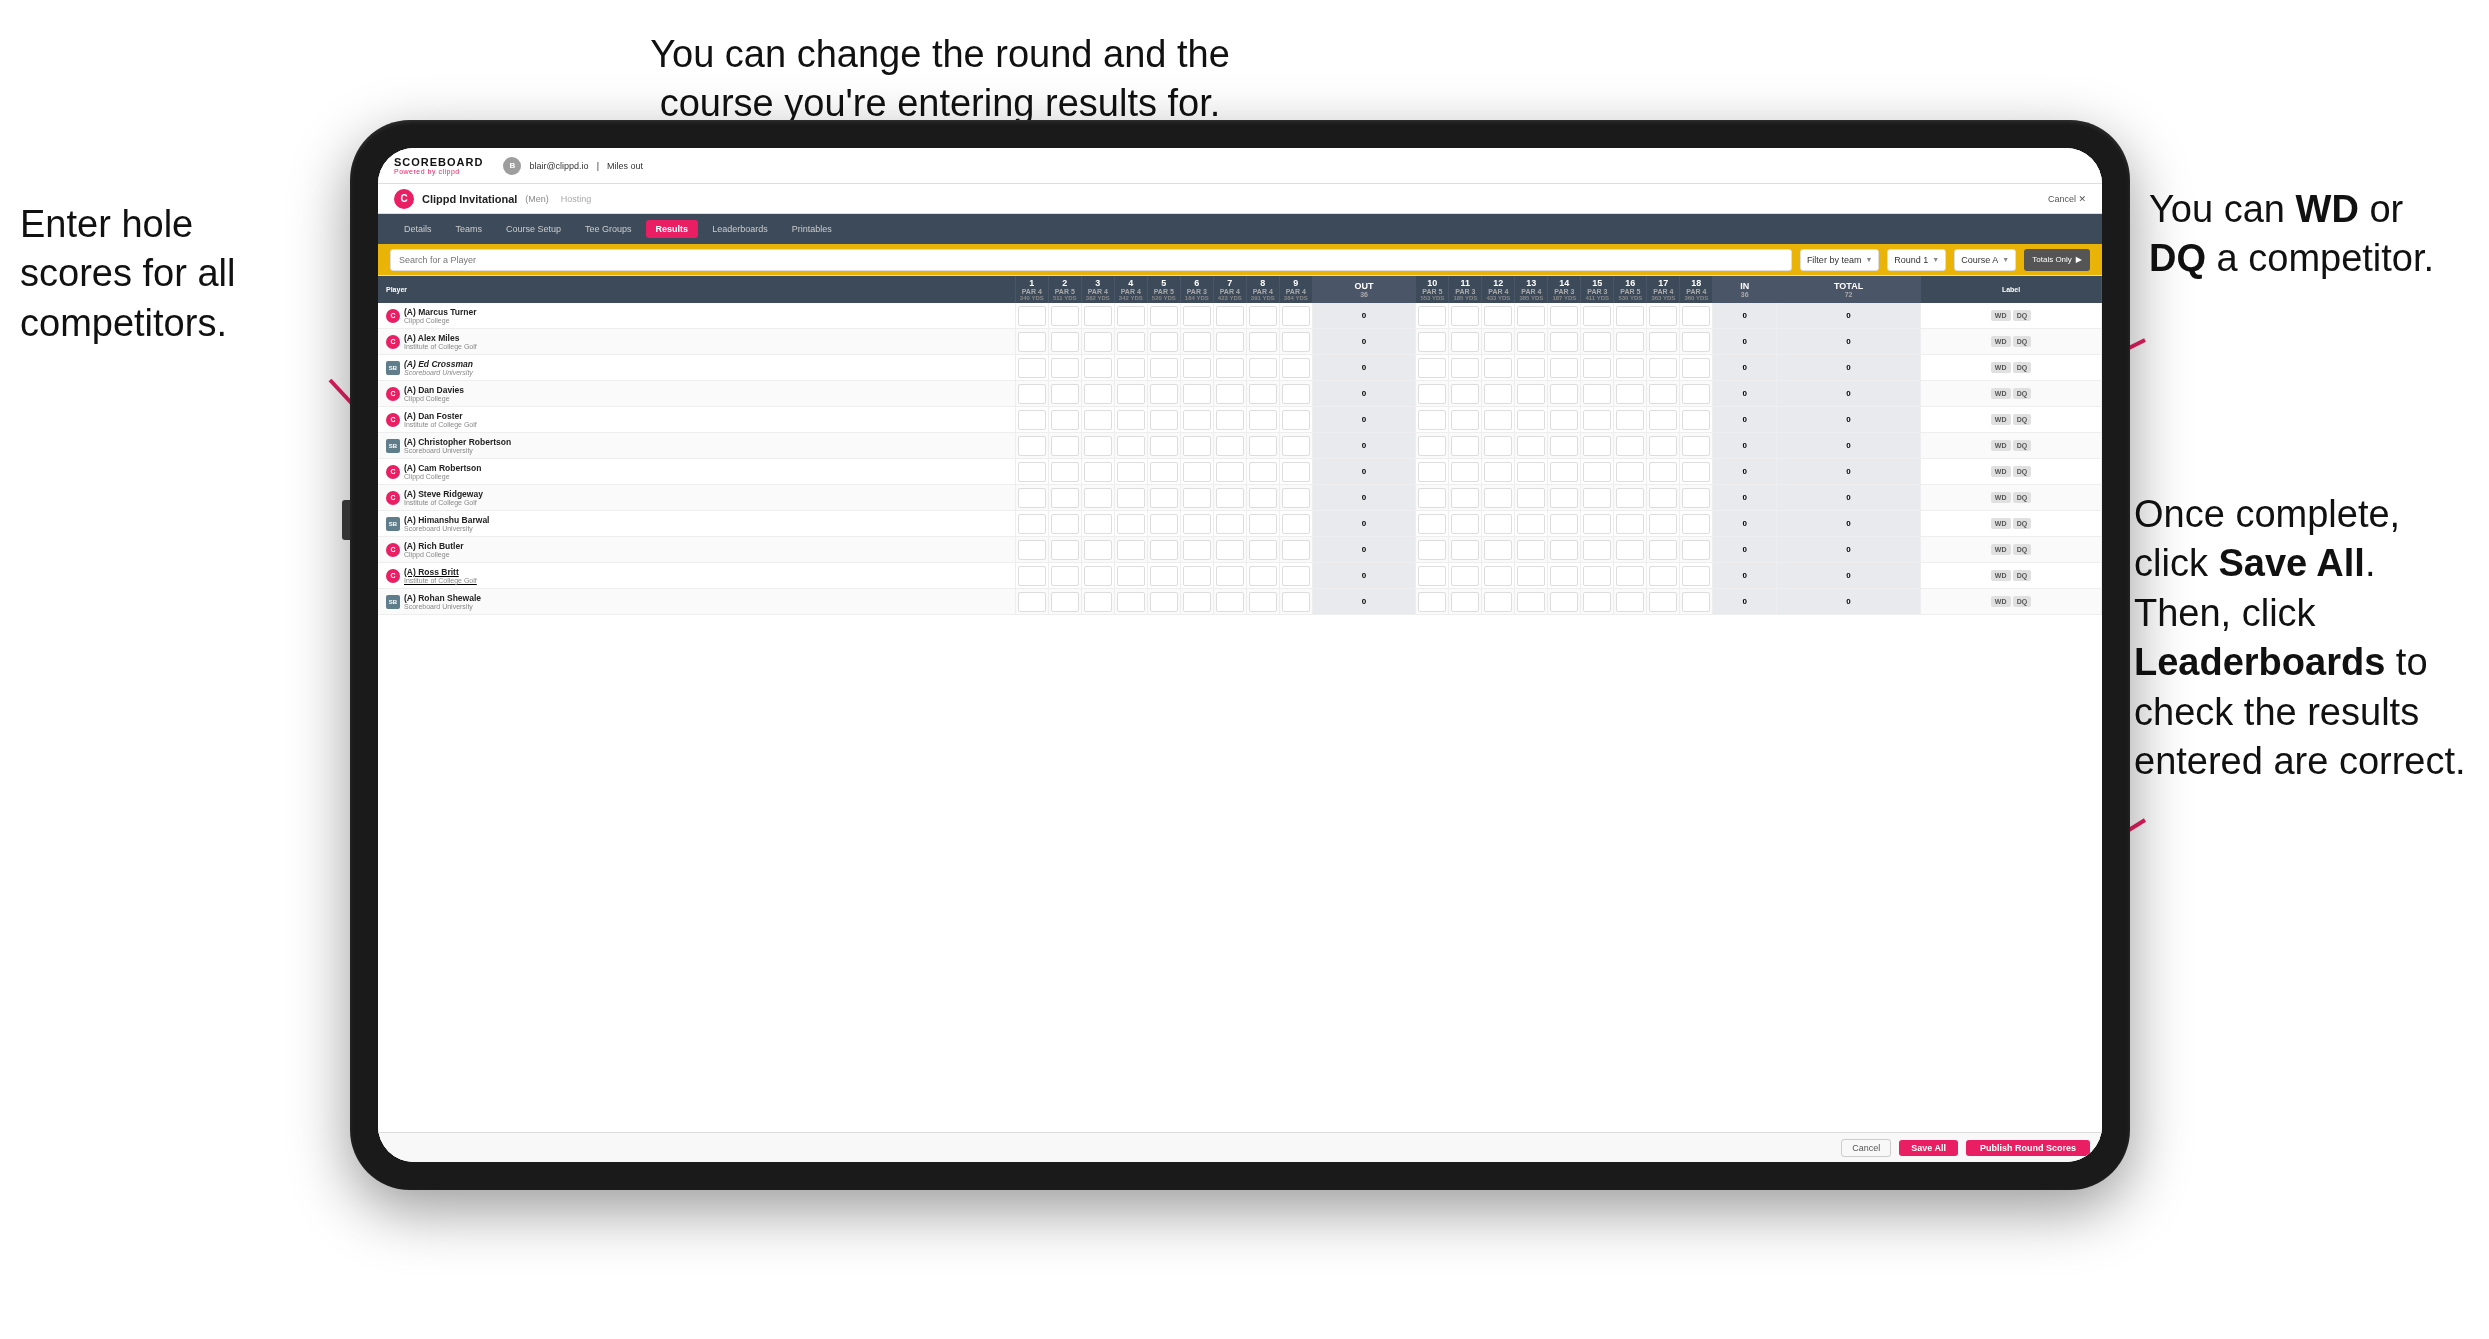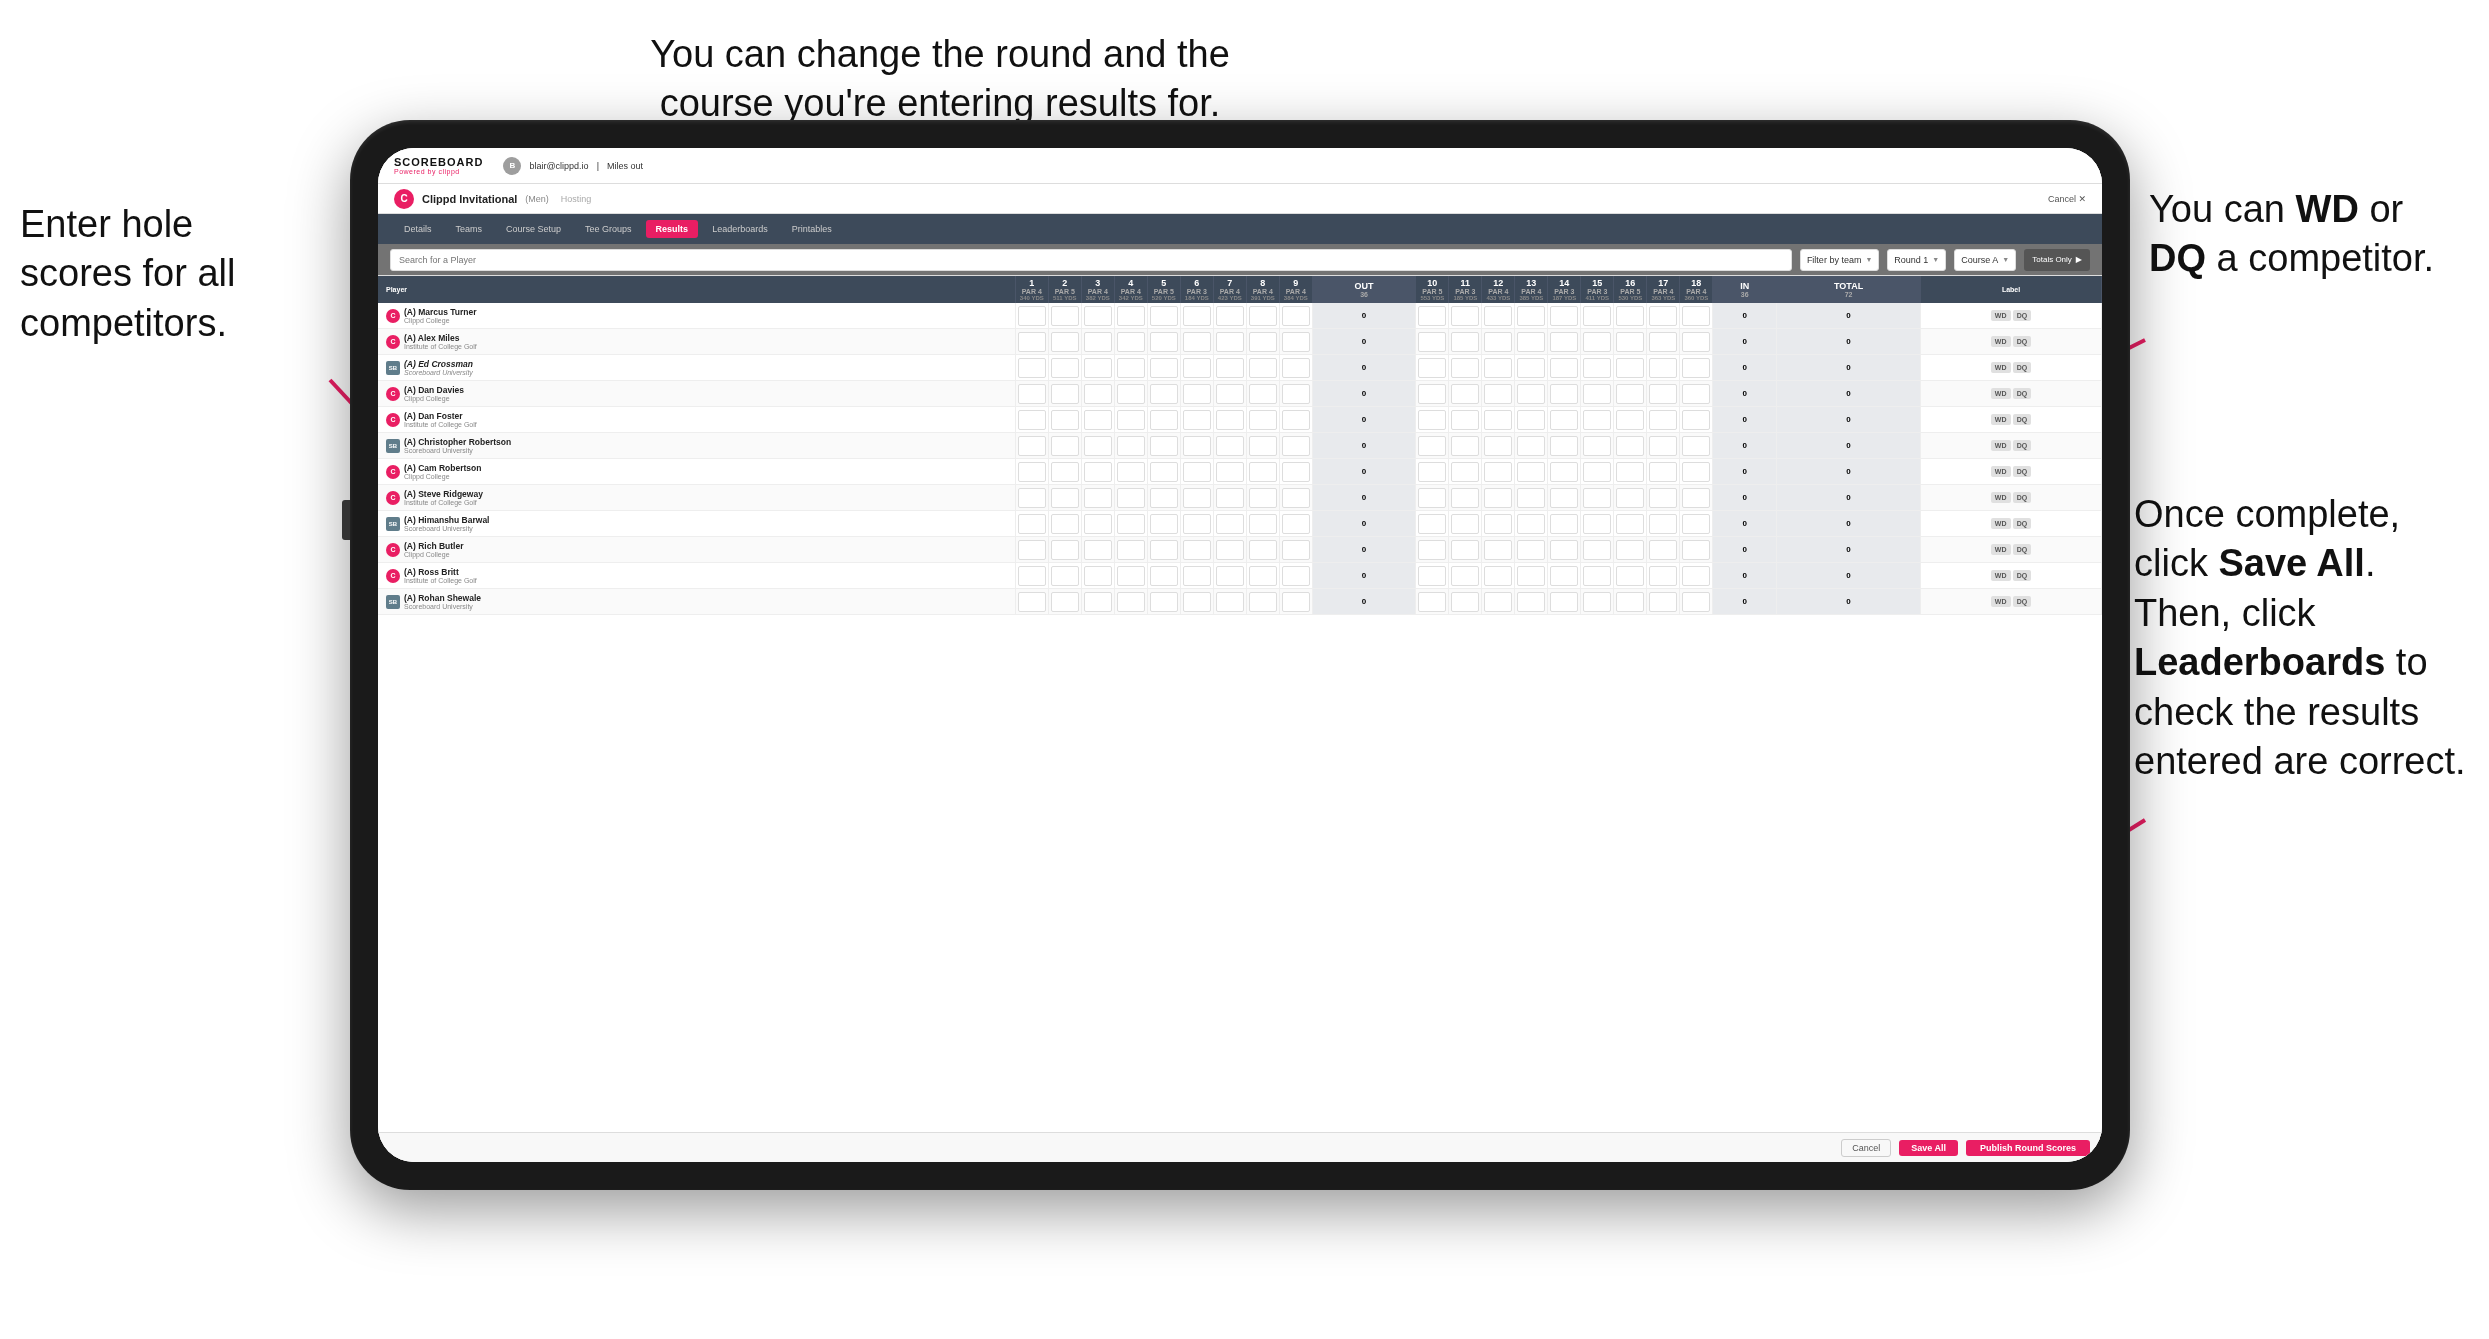--- a/index.html
+++ b/index.html
@@ -223,21 +223,21 @@
     }
 
     .tab-item.active {
       background: #e91e63;
       color: white;
       font-weight: bold;
     }
 
     
     .filters-bar {
-      background: #737373;
+      background: #eab308;
       height: 32px;
       display: flex;
       align-items: center;
       padding: 0 12px;
       gap: 8px;
       border-bottom: 1px solid #ddd;
     }
 
     .search-input {
       flex: 1;
@@ -904,21 +904,21 @@
                 <td class="score-input-cell"><input type="text" class="score-input" style=""></td>
                 <td class="score-input-cell"><input type="text" class="score-input" style=""></td>
                 <td class="score-input-cell"><input type="text" class="score-input" style=""></td>
                 <td class="score-input-cell"><input type="text" class="score-input" style=""></td>
                 <td class="in-col">0</td>
                 <td class="total-col">0</td>
                 <td style="white-space: nowrap;"><button class="wd-btn">WD</button>
       <button class="dq-btn">DQ</button></td>
               </tr>
               <tr>
-                <td class="player-cell"><span class="player-icon-c">C</span><div style="display:inline-block;vertical-align:middle;">
+                <td class="player-cell"><span class="player-icon-c">C</span><div style="display:inline-block;vertical-align:middle;text-decoration:underline;">
       <div class="player-name">(A) Ross Britt</div>
       <div class="player-school">Institute of College Golf</div>
     </div></td>
                 <td class="score-input-cell"><input type="text" class="score-input" style=""></td>
                 <td class="score-input-cell"><input type="text" class="score-input" style=""></td>
                 <td class="score-input-cell"><input type="text" class="score-input" style=""></td>
                 <td class="score-input-cell"><input type="text" class="score-input" style=""></td>
                 <td class="score-input-cell"><input type="text" class="score-input" style=""></td>
                 <td class="score-input-cell"><input type="text" class="score-input" style=""></td>
                 <td class="score-input-cell"><input type="text" class="score-input" style=""></td>

